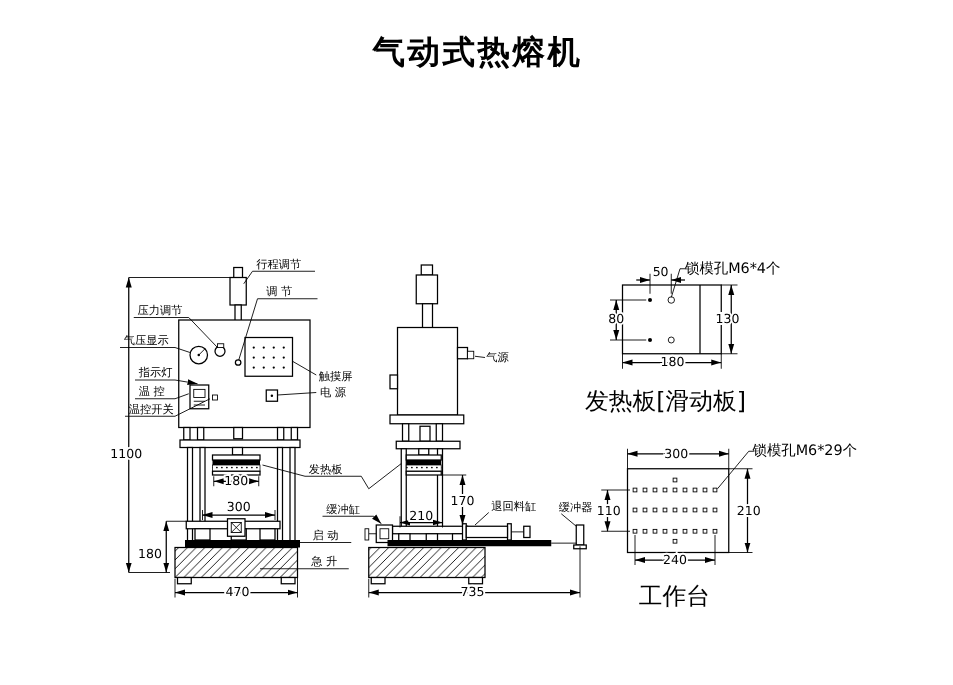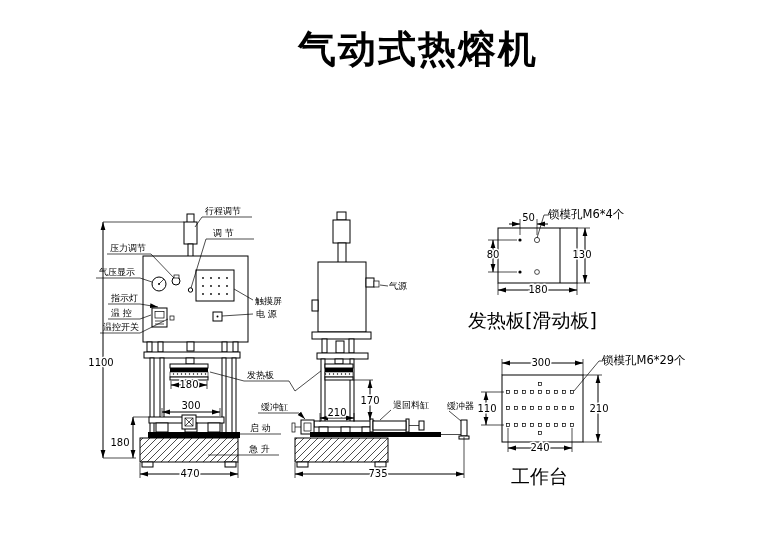--- a/index.html
+++ b/index.html
@@ -1,19 +1,19 @@
 <!DOCTYPE html>
 <html><head>
 <meta charset="utf-8">
 <style>
   html,body{margin:0;padding:0;background:#fff;}
   #stage{position:relative;width:762px;height:548px;background:#fff;overflow:hidden;
          font-family:"Liberation Sans","DejaVu Sans",sans-serif;}
   #title{position:absolute;left:298px;top:24px;font-family:"Liberation Serif","DejaVu Serif",serif;
-         font-weight:700;font-size:38px;letter-spacing:2px;color:#000;white-space:nowrap;}
+         font-weight:700;font-size:26px;letter-spacing:2px;color:#000;white-space:nowrap;}
   svg{position:absolute;left:0;top:0;}
   .k{stroke:#000;stroke-width:1;fill:none;}
   .t{stroke:#000;stroke-width:.7;fill:none;}
   .s{fill:#fff;stroke:#000;stroke-width:1;}
   .s7{fill:#fff;stroke:#000;stroke-width:.7;}
   .bk{fill:#000;stroke:none;}
   text{font-family:"DejaVu Sans","Liberation Sans",sans-serif;fill:#000;stroke:none;}
   .co{font-size:9px;}
   .co2{font-size:11.5px;}
   .cap{font-size:19px;}

